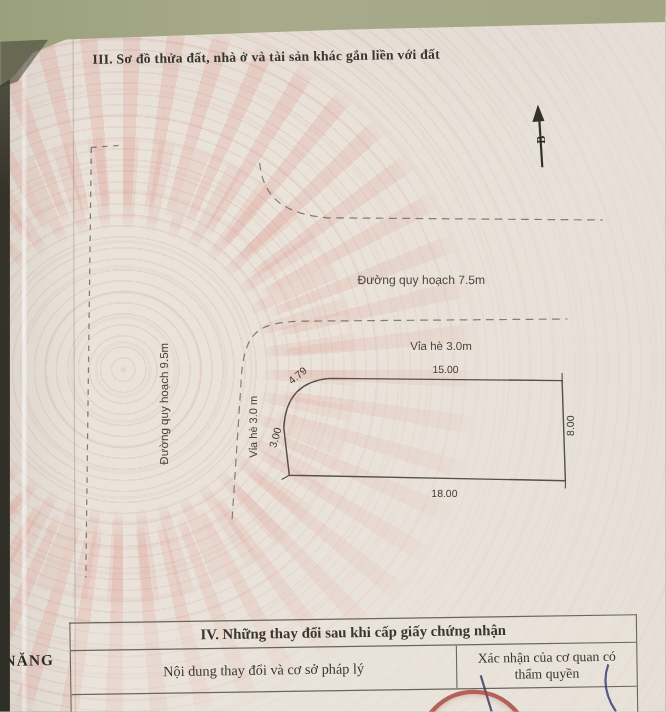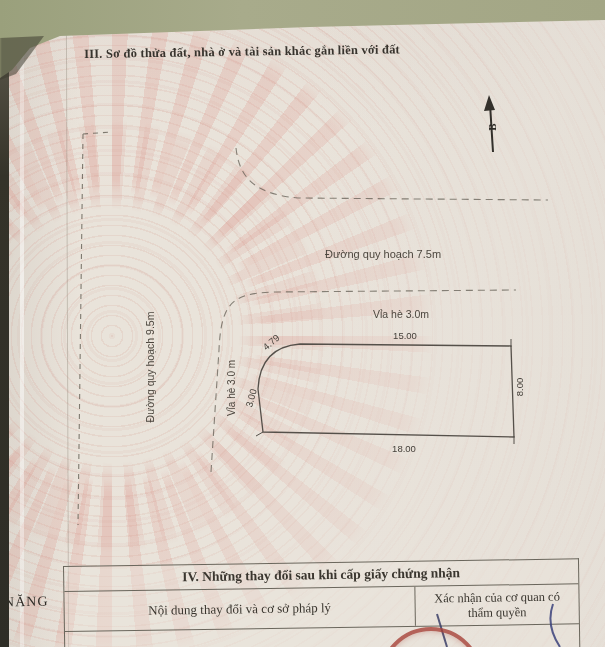--- a/index.html
+++ b/index.html
@@ -64,21 +64,21 @@
   .t4-head{height:24px;line-height:24px;text-align:center;font-weight:bold;
     font-size:13.5px;border-bottom:1.3px solid #6a665c;}
   .t4-row{display:flex;height:39px;border-bottom:1.3px solid #6a665c;}
   .t4-c1{width:350px;border-right:1.3px solid #6a665c;display:flex;
     align-items:center;justify-content:center;font-size:13px;}
   .t4-c2{flex:1;display:flex;align-items:center;justify-content:center;
     text-align:center;font-size:12.5px;line-height:1.18;padding:1px 8px;}
   .t4-row3{height:60px;}
 
   .edge-text{position:absolute;left:4px;top:594px;z-index:4;font-size:14px;
-    font-weight:normal;letter-spacing:1px;color:#2f2c27;transform:rotate(-1deg);}
+    font-weight:bold;letter-spacing:1px;color:#2f2c27;transform:rotate(-1deg);}
 
   .stamp{position:absolute;left:379px;top:627px;width:96px;height:96px;z-index:6;
     border:4px solid rgba(165,62,52,.78);border-radius:50%;
     box-shadow:inset 0 0 6px rgba(165,62,52,.35);}
 </style>
 </head>
 <body>
 
 <div class="stage">
 

